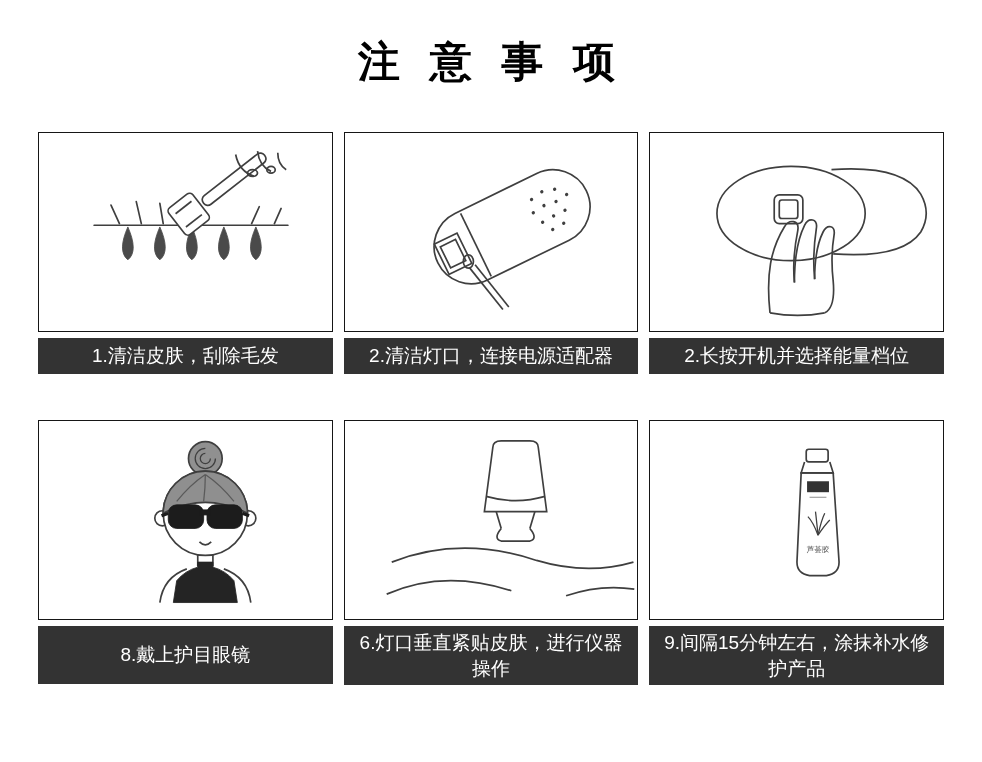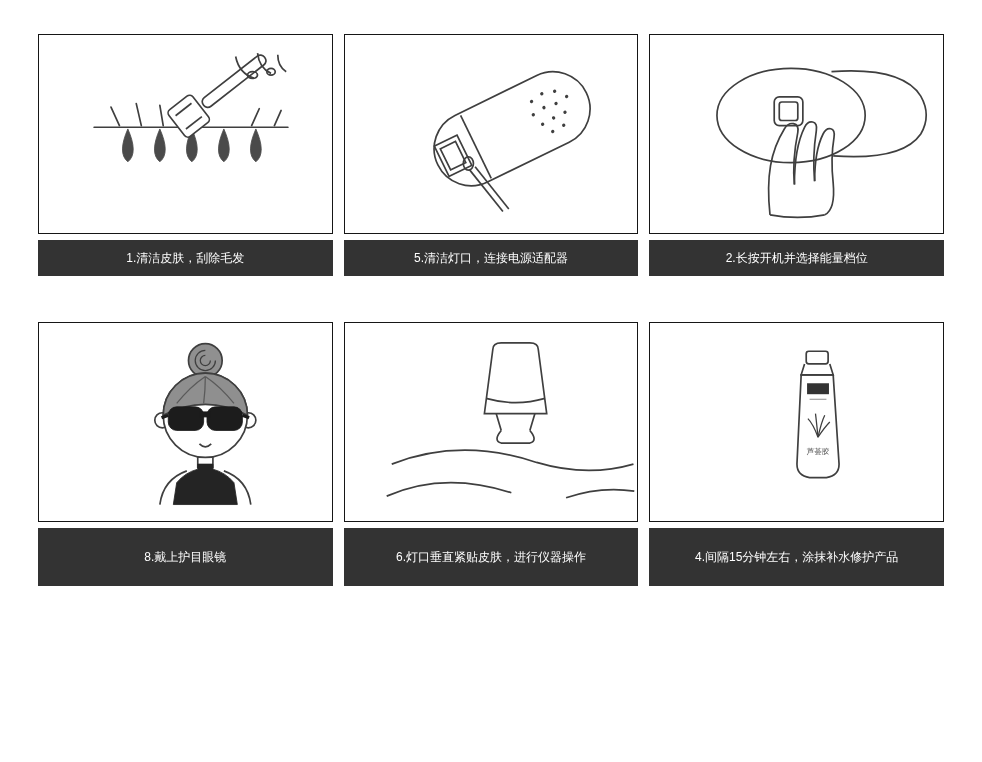--- a/index.html
+++ b/index.html
@@ -31,34 +31,35 @@
     background:#ffffff;
     display:flex; align-items:center; justify-content:center;
     overflow:hidden;
     padding-left:40px;
   }
   .figure svg { width:100%; height:100%; display:block; }
   .caption {
     margin-top:6px;
     background:#333333;
     color:#ffffff;
-    font-size:12px;
+    font-size:19px;
     line-height:1.35;
     min-height:36px;
     padding:4px 10px;
     display:flex; align-items:center; justify-content:center;
     text-align:center;
   }
   .caption.tall { min-height:58px; }
 </style>
 </head>
 <body>
 
 <div class="page">
 
+  <h1 class="title">注 意 事 项</h1>
 
   <div class="grid">
 
     <div class="step">
       <div class="figure">
         <svg viewBox="0 0 300 200">
           <g stroke="#3f3f3f" stroke-width="2" fill="none" stroke-linecap="round">
             <line x1="18" y1="92" x2="248" y2="92"></line>
             <line x1="48" y1="90" x2="38" y2="68"></line>
             <line x1="74" y1="90" x2="68" y2="64"></line>
@@ -116,21 +117,21 @@
               </g>
             </g>
             <g>
               <line x1="140" y1="192" x2="100" y2="142"></line>
               <line x1="147" y1="189" x2="107" y2="139"></line>
               <ellipse cx="99" cy="135" rx="6" ry="8"></ellipse>
             </g>
           </g>
         </svg>
       </div>
-      <div class="caption">5.清洁灯口，连接电源适配器</div>
+      <div class="caption">2.清洁灯口，连接电源适配器</div>
     </div>
 
     <div class="step">
       <div class="figure">
         <svg viewBox="0 0 300 200">
           <g stroke="#3f3f3f" stroke-width="2" fill="none">
             <ellipse cx="120" cy="78" rx="88" ry="56"></ellipse>
             <path d="M168 26 Q 252 20 274 55 Q 287 78 274 100 Q 252 132 170 126"></path>
             <rect x="100" y="56" width="34" height="34" rx="6"></rect>
             <rect x="106" y="62" width="22" height="22" rx="3"></rect>
@@ -208,17 +209,17 @@
           <line x1="142" y1="73" x2="162" y2="73" stroke="#777777" stroke-width="1"></line>
           <g stroke="#3f3f3f" stroke-width="1.5" fill="none">
             <path d="M152 118 Q 146 102 140 96"></path>
             <path d="M152 118 Q 150 98 149 90"></path>
             <path d="M152 118 Q 156 100 160 92"></path>
             <path d="M152 118 Q 160 106 166 100"></path>
           </g>
           <text x="152" y="138" font-size="9" fill="#555555" text-anchor="middle">芦荟胶</text>
         </svg>
       </div>
-      <div class="caption tall">4.间隔15分钟左右，涂抹补水修护产品</div>
+      <div class="caption tall">9.间隔15分钟左右，涂抹补水修护产品</div>
     </div>
 
   </div>
 </div>
 
 </body></html>

